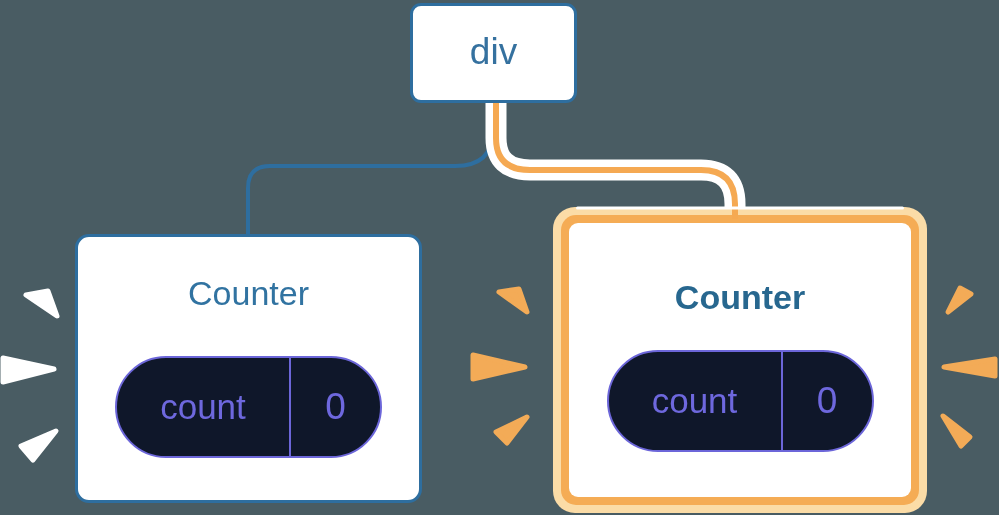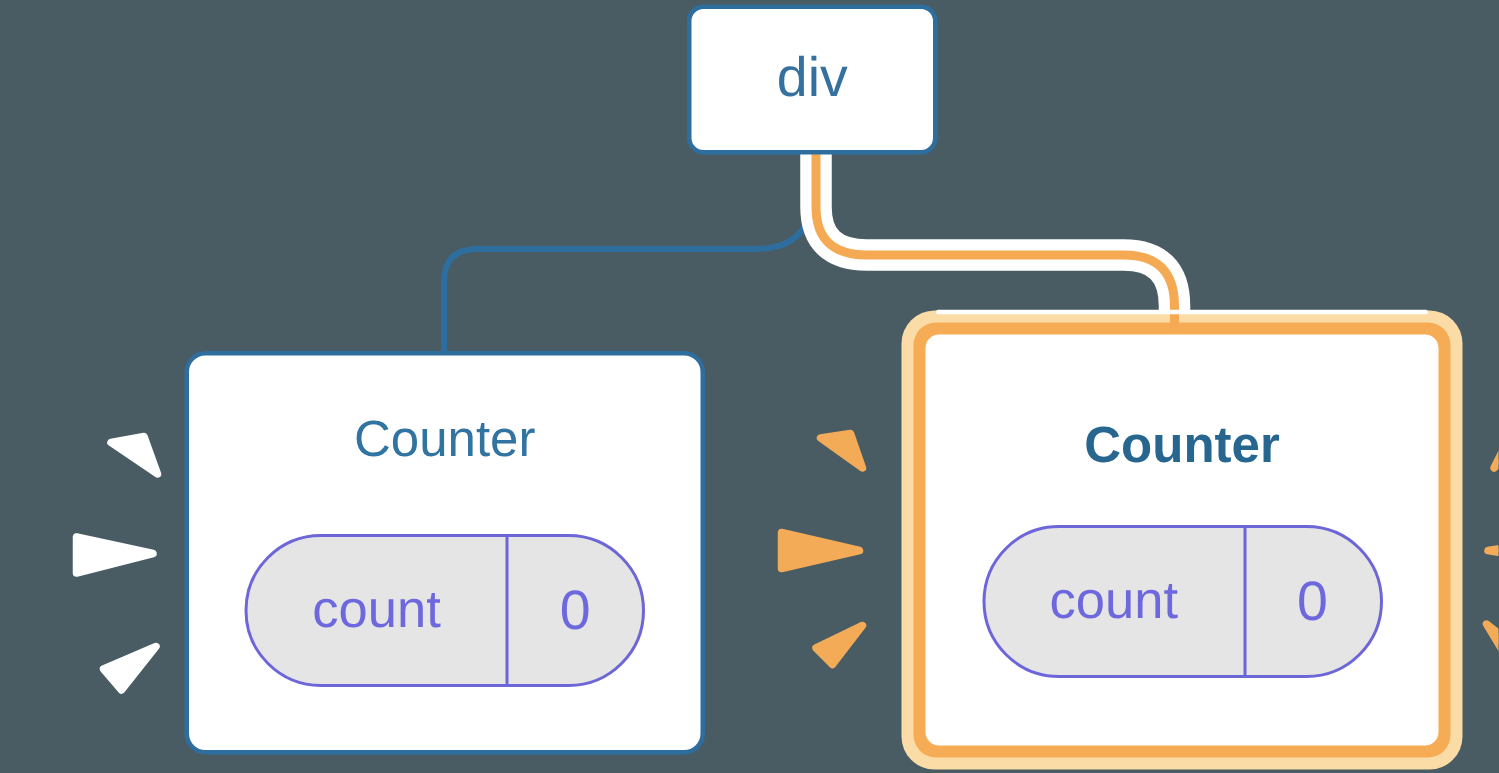--- a/index.html
+++ b/index.html
@@ -1,21 +1,21 @@
 <!DOCTYPE html>
 <html><head>
 <meta charset="utf-8">
 <style>
   html,body{margin:0;padding:0;}
   body{
     width:999px;height:515px;position:relative;overflow:hidden;
     background:#495C63;
     font-family:"Liberation Sans", sans-serif;
   }
-  .stage{position:absolute;inset:0;margin-left:48px;}
+  .stage{position:absolute;inset:0;}
   svg.layer{position:absolute;left:0;top:0;pointer-events:none;}
   #connectors{z-index:1;}
   #overlay{z-index:4;}
 
   
   .root-node{
     position:absolute;left:410px;top:3px;width:167px;height:100px;
     background:#ffffff;border:3.5px solid #2E6E9F;border-radius:11px;
     box-sizing:border-box;z-index:5;
     display:flex;align-items:center;justify-content:center;
@@ -50,21 +50,21 @@
     box-sizing:border-box;display:flex;flex-direction:column;align-items:center;
   }
   .card-right-inner .card-title{
     margin-top:54px;color:#27678F;font-size:34px;font-weight:700;line-height:40px;
   }
 
   
   .pill{
     margin-top:43px;width:267px;height:102px;box-sizing:border-box;
     border:2px solid #6C66D9;border-radius:51px;
-    display:flex;align-items:stretch;overflow:hidden;background:#e5e5e5;
+    display:flex;align-items:stretch;overflow:hidden;background:#0f172a;
   }
   .card-right-inner .pill{margin-top:33px;}
   .pill .key{
     width:172px;display:flex;align-items:center;justify-content:center;
     border-right:2px solid #6C66D9;
     color:#6E68DE;font-size:35px;
   }
   .pill .val{
     flex:1;display:flex;align-items:center;justify-content:center;
     color:#6E68DE;font-size:37px;

